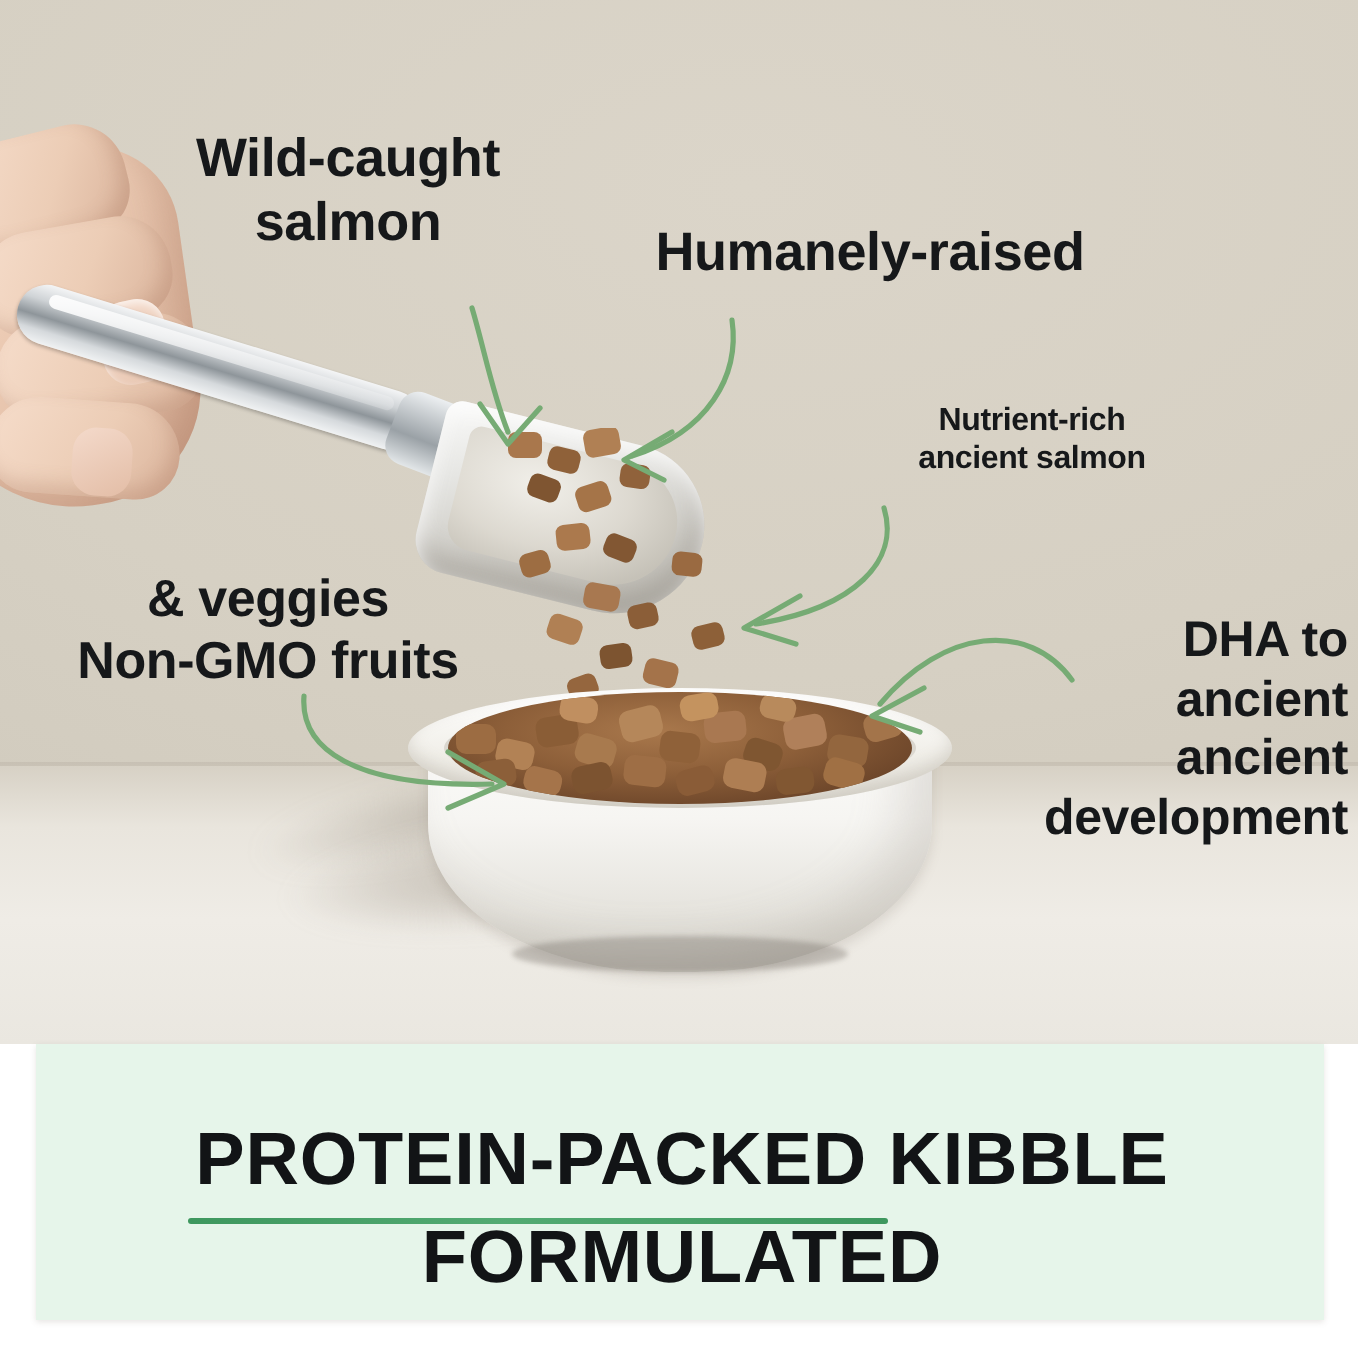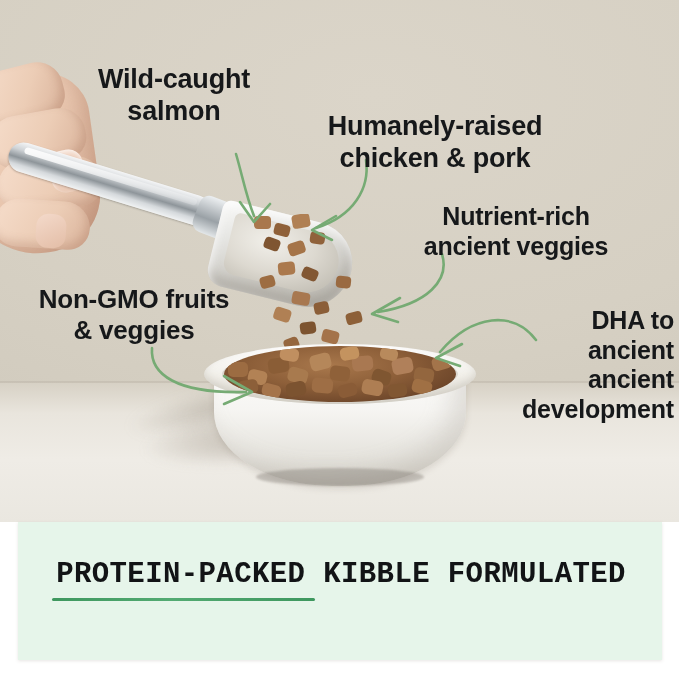--- a/index.html
+++ b/index.html
@@ -83,36 +83,36 @@
         background:radial-gradient(60% 70% at 45% 35%, #a9784c 0%, #8d5f39 55%, #6d462a 100%);
         overflow:hidden;}
 
   
   .stream{position:absolute;left:248px;top:214px;width:160px;height:150px;}
 
   
   .label{position:absolute;color:#16181a;font-weight:700;letter-spacing:-.2px;line-height:1.18;}
   .l-salmon{left:68px;top:64px;width:212px;text-align:center;font-size:27px;}
   .l-chicken{left:300px;top:90px;width:270px;text-align:center;font-size:27px;margin-top:21px;}
-  .l-grains{left:405px;top:202px;width:222px;text-align:center;font-size:25px;}
+  .l-grains{left:405px;top:202px;width:222px;text-align:center;font-size:16px;}
   .l-nongmo{left:6px;top:284px;width:256px;text-align:center;font-size:26px;}
   .l-dha{left:488px;top:306px;width:186px;text-align:right;font-size:25px;}
 
   .arrow{position:absolute;overflow:visible;}
   .a-salmon{left:222px;top:152px;width:70px;height:76px;}
   .a-chicken{left:300px;top:158px;width:100px;height:86px;}
   .a-grains{left:358px;top:252px;width:104px;height:74px;}
   .a-nongmo{left:148px;top:346px;width:110px;height:62px;}
   .a-dha{left:428px;top:308px;width:112px;height:62px;}
 
   
   .banner{position:absolute;left:18px;top:522px;width:644px;height:138px;
         background:#e6f5ea;box-shadow:0 1px 3px rgba(120,112,100,.18);}
   .banner-text{position:absolute;left:0;top:34px;width:646px;text-align:center;
-        color:#121416;font-weight:700;font-size:29px;letter-spacing:.4px;line-height:1.32;font-family:Liberation Mono, monospace;}
+        color:#121416;font-weight:700;font-size:37px;letter-spacing:.4px;line-height:1.32;}
   .bl2{display:block;}
   .ul{position:relative;display:inline-block;}
   .ul::after{content:"";position:absolute;left:-4px;right:-10px;bottom:-7px;height:3px;
         background:linear-gradient(90deg,#2f8f52,#46a468 45%,#2f8f52);border-radius:2px;opacity:.92;}
 </style>
 </head>
 <body>
 
 <div id="stage">
 
@@ -223,31 +223,30 @@
       <path d="M34 36 L8 50 L32 58" stroke="#76ab74" stroke-width="2.6" fill="none" stroke-linecap="round" stroke-linejoin="round"></path>
     </svg>
 
     <div class="label l-salmon">
       <div>Wild-caught</div>
       <div>salmon</div>
     </div>
 
     <div class="label l-chicken">
       <div>Humanely-raised</div>
-      <div>chicken &amp; pork</div>
     </div>
 
     <div class="label l-grains">
       <div>Nutrient-rich</div>
-      <div>ancient veggies</div>
+      <div>ancient salmon</div>
     </div>
 
     <div class="label l-nongmo">
+      <div>&amp; veggies</div>
       <div>Non-GMO fruits</div>
-      <div>&amp; veggies</div>
     </div>
 
     <div class="label l-dha">
       <div>DHA to</div>
       <div>ancient</div>
       <div>ancient</div>
       <div>development</div>
     </div>
 
   </div>

